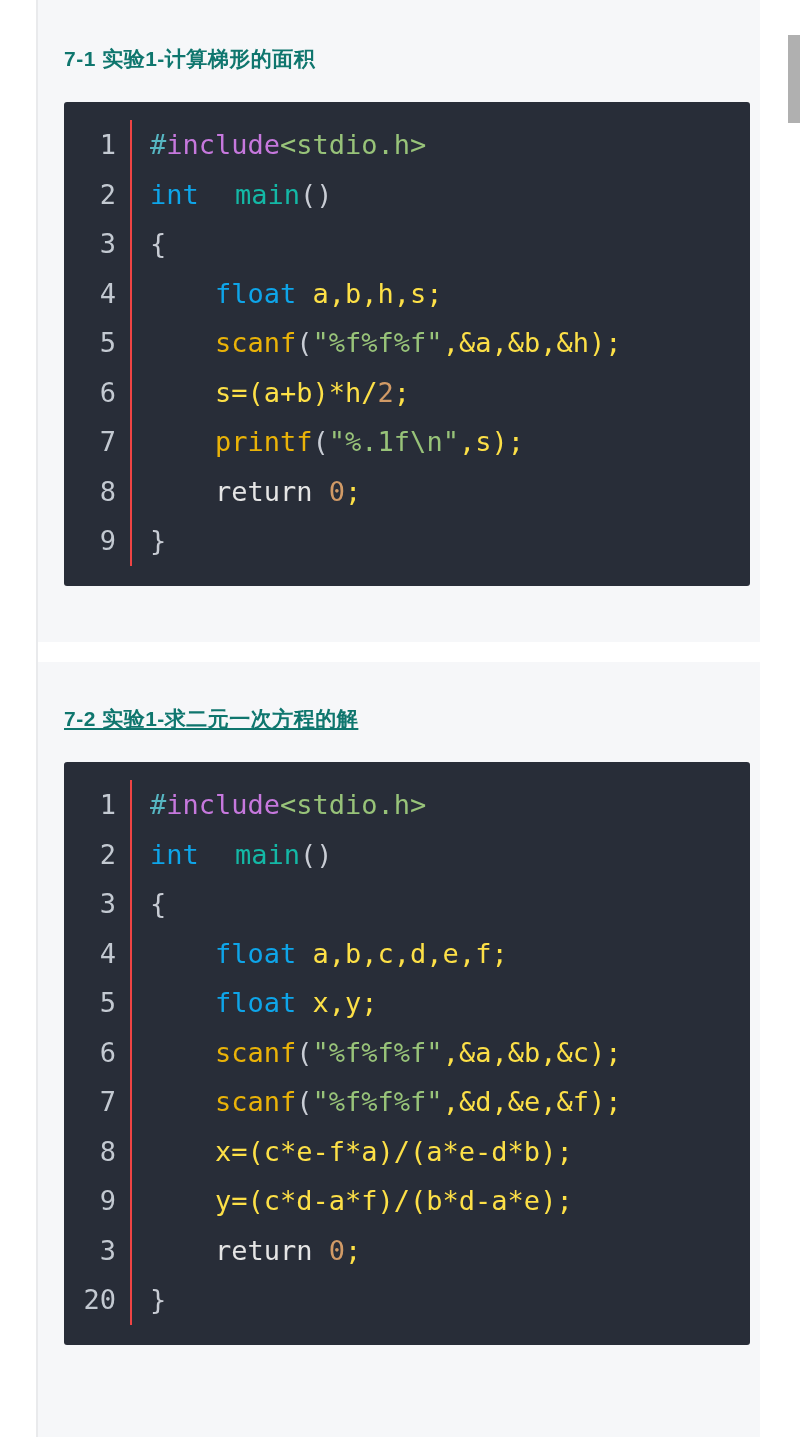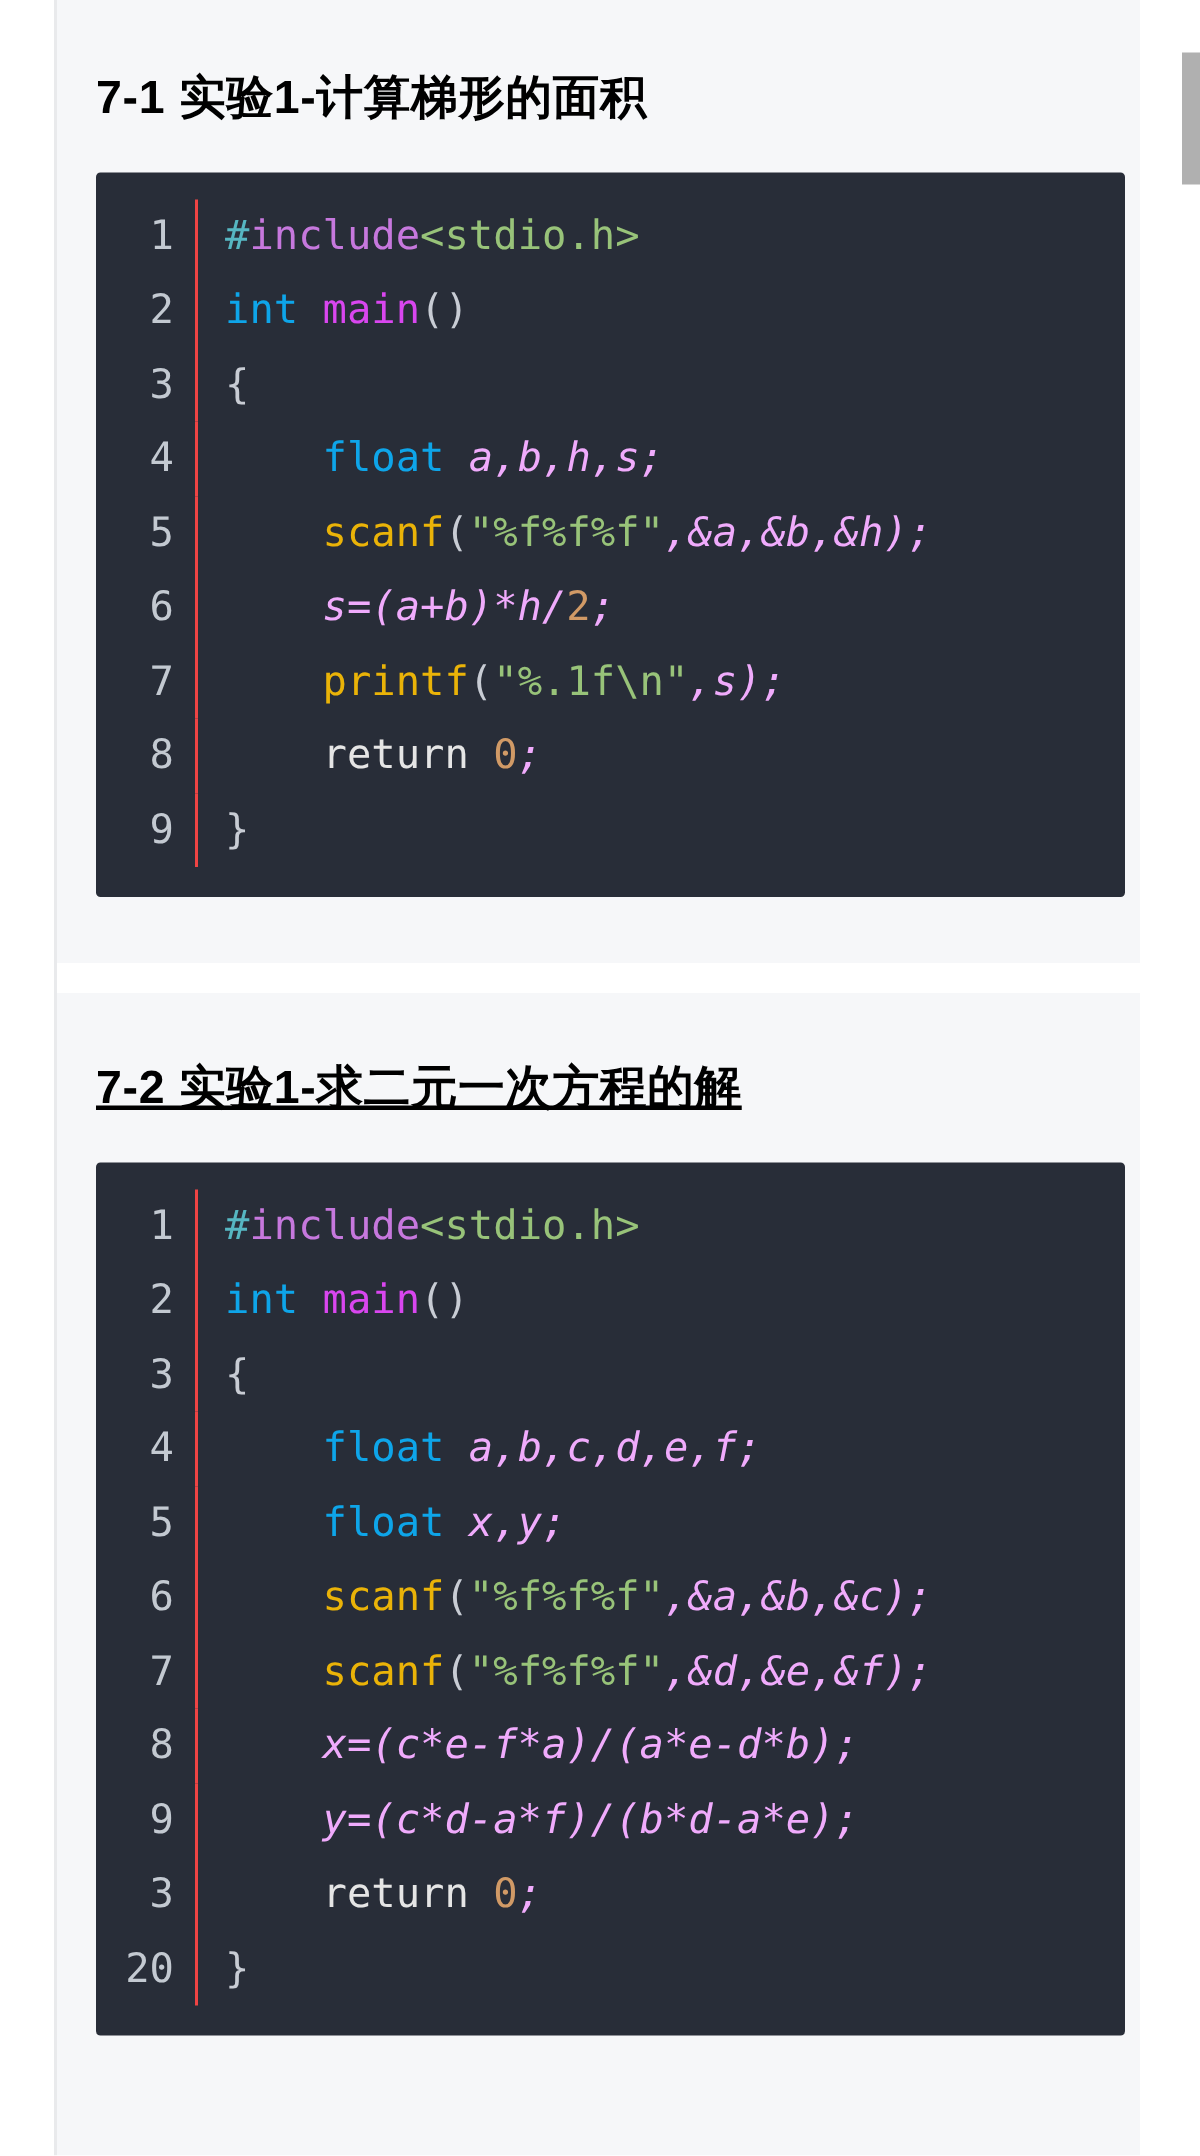--- a/index.html
+++ b/index.html
@@ -34,23 +34,23 @@
   
   .problem-card {
     background: #f6f7f9;
     padding: 0 0 16px 0;
     box-sizing: border-box;
   }
   .card-1 { position: absolute; left: 0; top: 0; width: 722px; height: 642px; }
   .card-2 { position: absolute; left: 0; top: 662px; width: 722px; height: 775px; }
 
   .problem-title {
-    font-size: 31px;
+    font-size: 21px;
     font-weight: bold;
-    color: #000000;
+    color: #0f766e;
     letter-spacing: 0.5px;
     margin: 0;
     padding: 46px 0 0 26px;
     line-height: 1.25;
     white-space: nowrap;
   }
   .card-2 .problem-title { padding-top: 44px; text-decoration: underline; }
 
   
   .code-block {
@@ -88,26 +88,26 @@
     color: #d7dbe0;
     white-space: pre;
     overflow: hidden;
   }
 
   
   .t-hash  { color: #56b6c2; }
   .t-pre   { color: #c678dd; }
   .t-inc   { color: #98c379; }
   .t-type  { color: #0ea5e9; }
-  .t-fn    { color: #d946ef; }
+  .t-fn    { color: #14b8a6; margin-left: 20px; }
   .t-call  { color: #eab308; }
   .t-str   { color: #98c379; }
   .t-num   { color: #d19a66; }
   .t-kw    { color: #e5e5e5; }
-  .t-plain { color: #f0abfc; font-style: italic; }
+  .t-plain { color: #fde047; }
   .t-punc  { color: #c8ccd4; }
 
   
   #scrollbar-track {
     position: absolute;
     top: 0;
     right: 0;
     width: 12px;
     height: 1437px;
     background: transparent;

